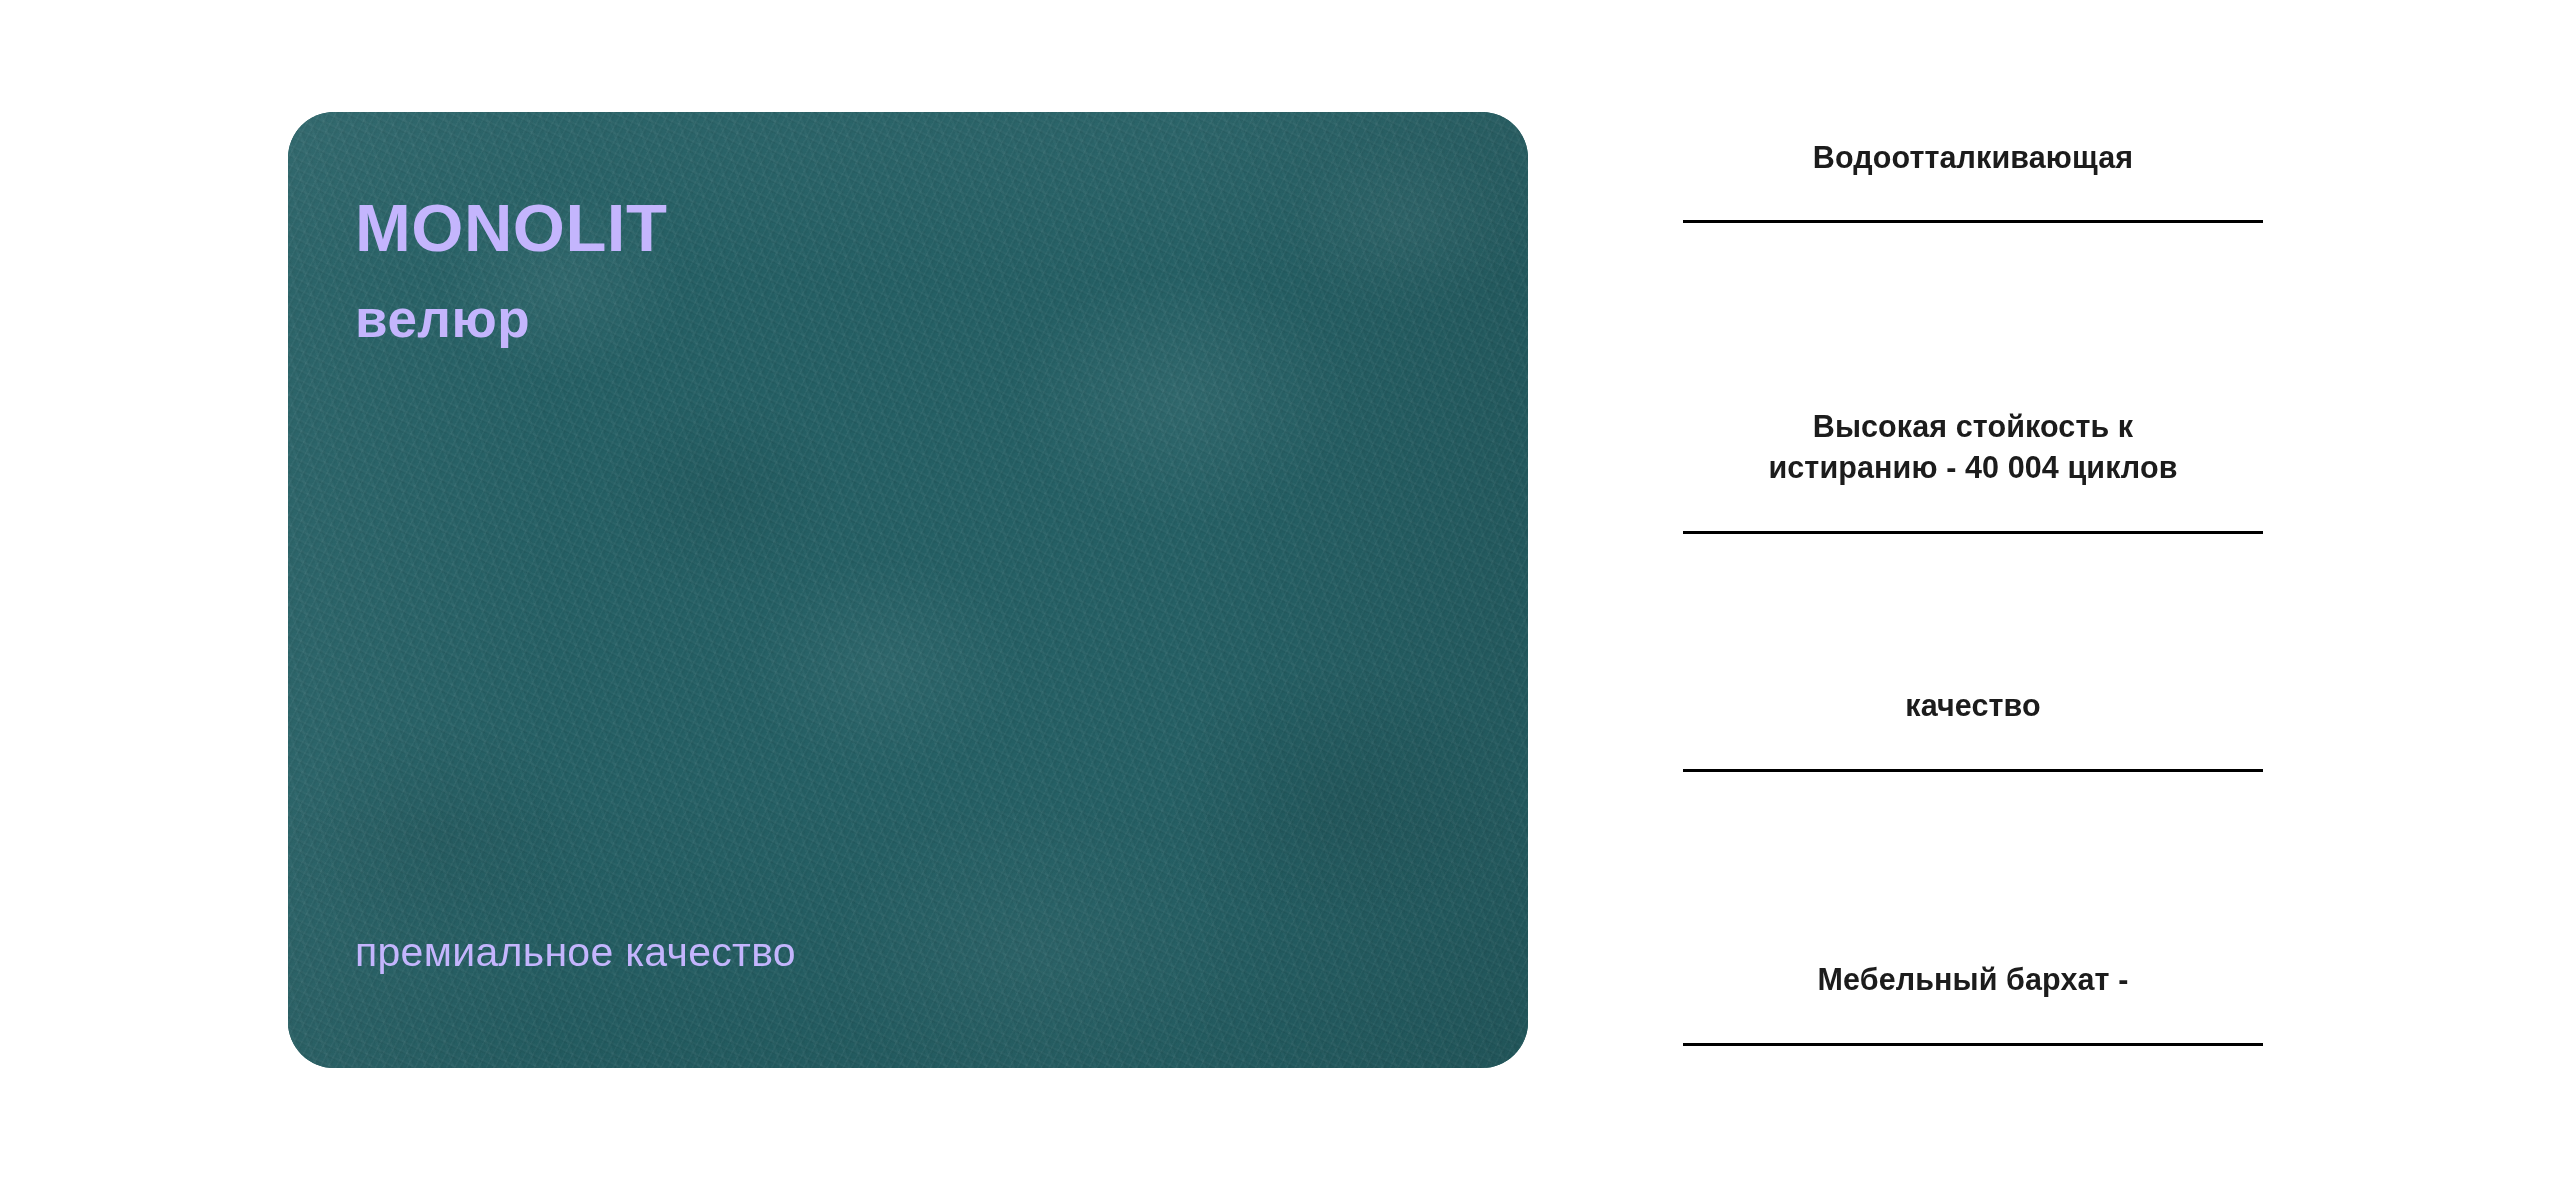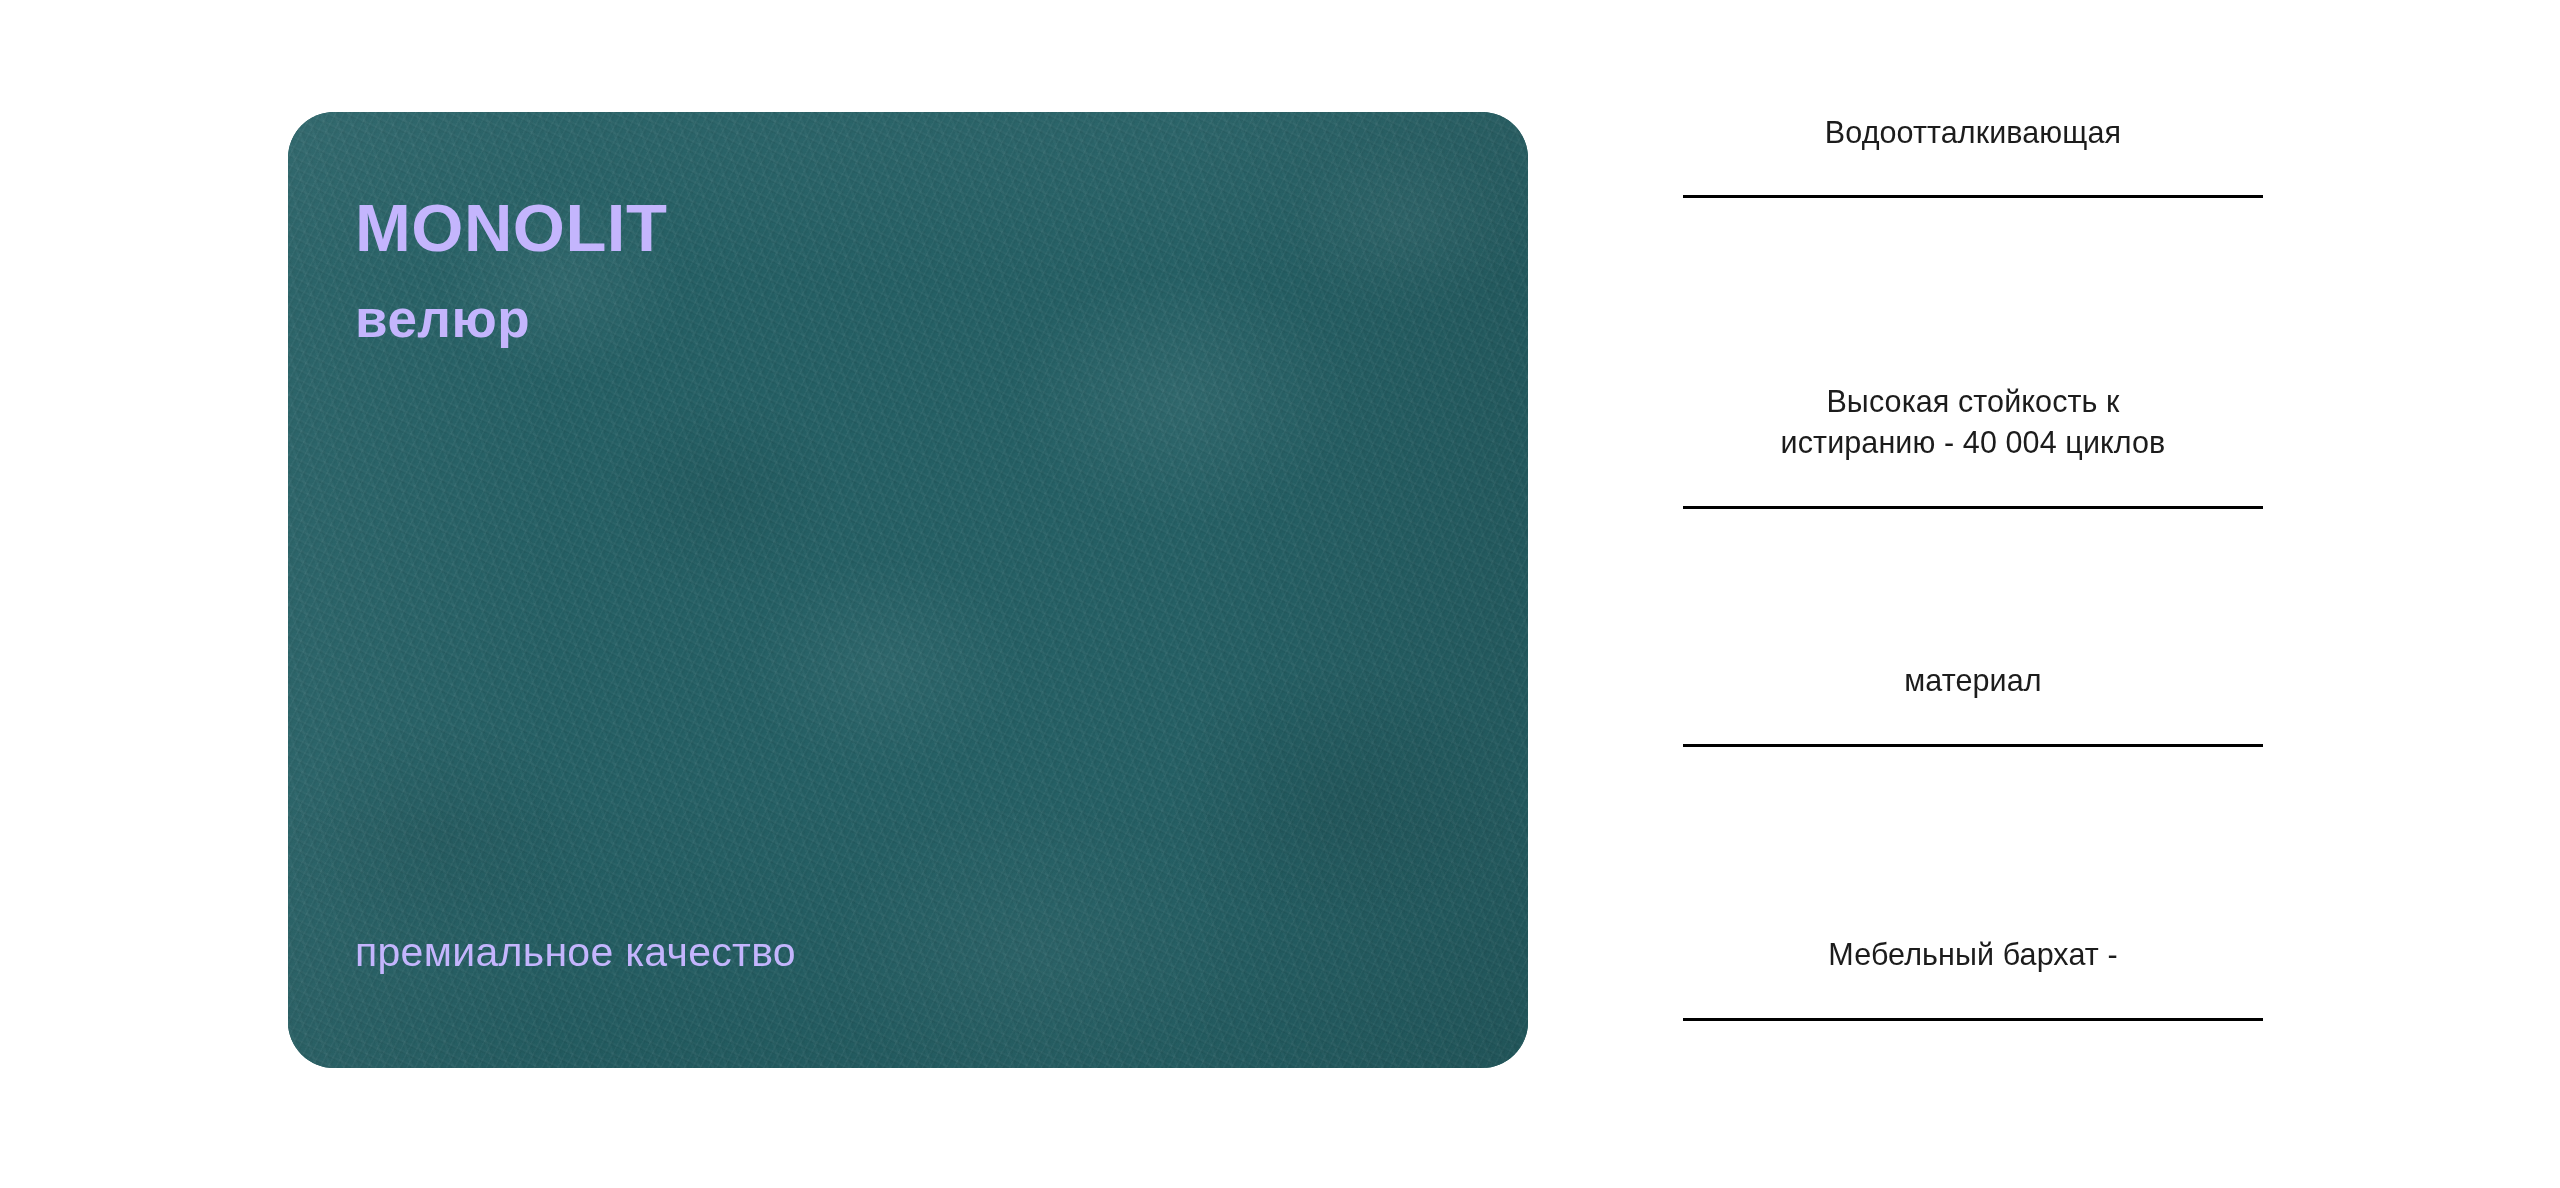--- a/index.html
+++ b/index.html
@@ -107,23 +107,24 @@
   }
   .feature-0 { top: 0px; }
   .feature-1 { top: 269px; }
   .feature-2 { top: 548px; }
   .feature-3 { top: 822px; }
 
   .feature-text {
     text-align: center;
     color: #1c1c1c;
     font-size: 30.5px;
-    font-weight: 400;
+    font-weight: 700;
     line-height: 41px;
     letter-spacing: 0.1px;
+    margin-top: 25px;
   }
   .feature-text .ln { display: block; white-space: nowrap; }
 
   .feature-rule {
     margin-top: 0;
     width: 580px;
     height: 3px;
     background: #000000;
   }
   .feature-0 .feature-rule { margin-top: 42px; }
@@ -156,21 +157,21 @@
   <div class="feature feature-1">
     <div class="feature-text">
       <span class="ln">Высокая стойкость к</span>
       <span class="ln">истиранию - 40 004 циклов</span>
     </div>
     <div class="feature-rule"></div>
   </div>
 
   <div class="feature feature-2">
     <div class="feature-text">
-      <span class="ln">материал</span>
+      <span class="ln">качество</span>
     </div>
     <div class="feature-rule"></div>
   </div>
 
   <div class="feature feature-3">
     <div class="feature-text">
       <span class="ln">Мебельный бархат -</span>
     </div>
     <div class="feature-rule"></div>
   </div>

